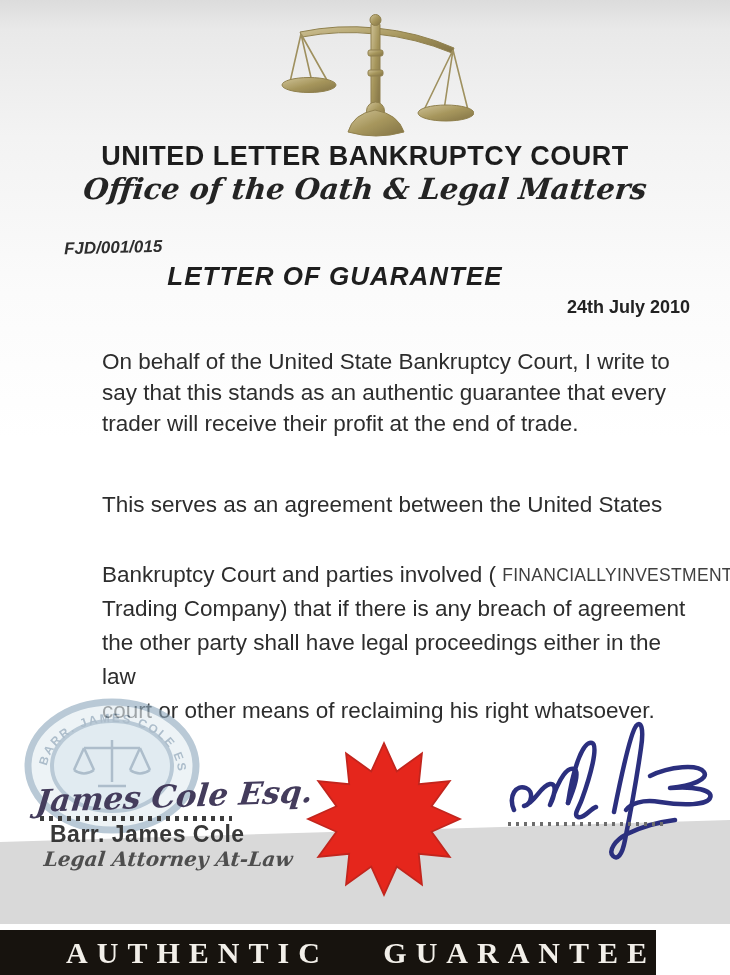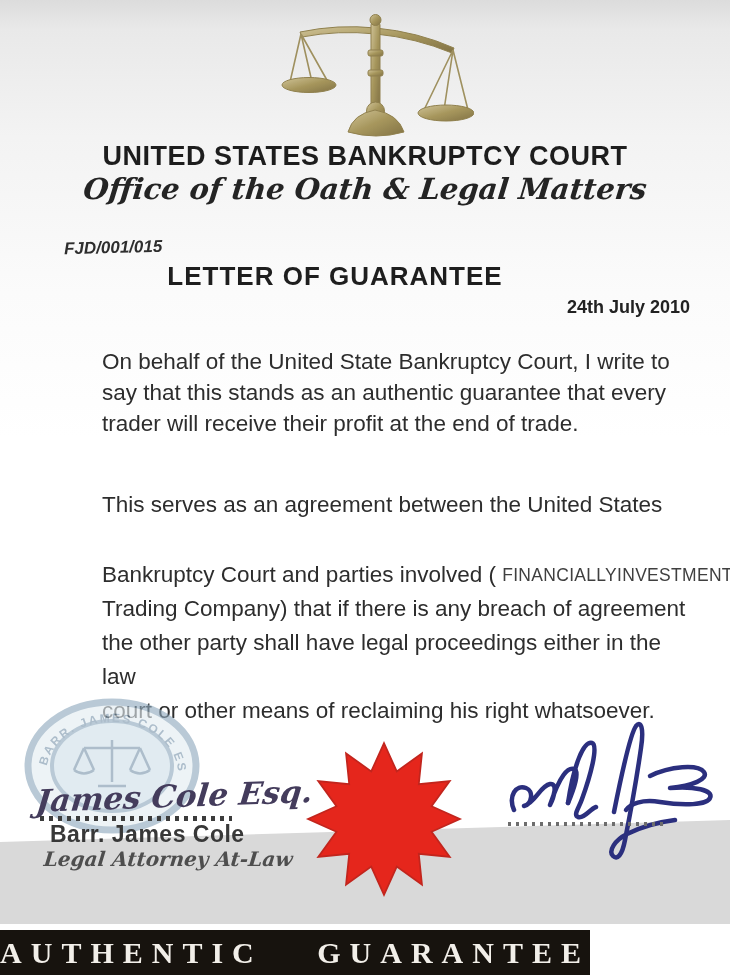--- a/index.html
+++ b/index.html
@@ -10,35 +10,35 @@
   }
   .abs{position:absolute;}
   
   .court-title{top:141px;left:0;width:730px;text-align:center;font-size:27px;font-weight:bold;
     letter-spacing:.5px;color:#1d1d1d;}
   .court-subtitle{top:172px;left:0;width:730px;text-align:center;font-size:29px;font-weight:bold;
     font-style:italic;font-family:"DejaVu Serif",serif;color:#242424;transform:skewX(-6deg);}
   .ref-number{top:238px;left:64px;font-size:17px;font-weight:bold;font-style:italic;color:#2e2e2e;
     transform:rotate(-1.6deg);}
   .letter-title{top:261px;left:0;width:670px;text-align:center;font-size:26px;font-weight:bold;
-    letter-spacing:1px;color:#1e1e1e;}
+    letter-spacing:1px;color:#1e1e1e;font-style:italic;}
   .letter-date{top:297px;right:40px;font-size:18px;font-weight:bold;color:#222;}
   
   .para{left:102px;width:592px;font-size:22.5px;line-height:31px;color:#2d2d2d;}
   .para-1{top:346px;}
   .para-2{top:489px;}
   .para-3{top:558px;line-height:34px;}
   .para-3 .first-line{white-space:nowrap;}
   .company{font-size:17.5px;font-weight:normal;color:#3f3f3f;letter-spacing:.3px;
     display:inline-block;transform:scaleY(1.05);vertical-align:1px;}
   
   .gray-band{top:820px;left:0;width:730px;height:104px;background:#d9d9d9;
     clip-path:polygon(0 22px,100% 0,100% 100%,0 100%);z-index:1;}
-  .footer-bar{top:930px;left:0;width:590px;height:45px;background:#17130e;z-index:3;
-    display:flex;align-items:center;justify-content:center;}
+  .footer-bar{top:930px;left:0;width:656px;height:45px;background:#17130e;z-index:3;
+    display:flex;align-items:center;justify-content:flex-end;}
   .footer-text{font-family:"Liberation Serif",serif;font-weight:bold;font-size:30px;color:#f2efe9;
     letter-spacing:9px;word-spacing:38px;}
   
   .seal{top:698px;left:24px;z-index:2;}
   .hand-signature{top:778px;left:36px;z-index:2;font-family:"DejaVu Serif",serif;font-style:italic;
     font-weight:bold;font-size:31px;color:#443c5c;transform:rotate(-2deg) skewX(-8deg);white-space:nowrap;}
   .dotline-left{top:816px;left:40px;width:192px;height:5px;z-index:2;
     background:repeating-linear-gradient(90deg,#3c3c3c 0 4px,transparent 4px 9px);}
   .printed-name{top:821px;left:50px;z-index:2;font-size:23px;font-weight:bold;color:#383838;
     letter-spacing:.5px;white-space:nowrap;}
@@ -78,21 +78,21 @@
       <g stroke="#9b8c58" stroke-width="1.6" fill="none">
         <path d="M23 24 L50 72 M23 24 L12 72 M23 24 L34 72"></path>
         <path d="M175 40 L146 100 M175 40 L190 100 M175 40 L166 100"></path>
       </g>
 
       <ellipse cx="31" cy="75" rx="27" ry="7.5"></ellipse>
       <ellipse cx="168" cy="103" rx="28" ry="8"></ellipse>
     </g>
   </svg>
 
-  <div class="abs court-title">UNITED STATES BANKRUPTCY COURT</div>
+  <div class="abs court-title">UNITED LETTER BANKRUPTCY COURT</div>
   <div class="abs court-subtitle">Office of the Oath &amp; Legal Matters</div>
 
   <div class="abs ref-number">FJD/001/015</div>
   <div class="abs letter-title">LETTER OF GUARANTEE</div>
   <div class="abs letter-date">24th July 2010</div>
 
   <div class="abs para para-1">On behalf of the United State Bankruptcy Court, I write to<br>say that this stands as an authentic guarantee that every<br>trader will receive their profit at the end of trade.</div>
   <div class="abs para para-3">
     <div class="first-line"><span>Bankruptcy Court and parties involved (</span> <span class="company">FINANCIALLYINVESTMENT</span></div>
     <div>Trading Company) that if there is any breach of agreement<br>the other party shall have legal proceedings either in the law<br>court or other means of reclaiming his right whatsoever.</div>

